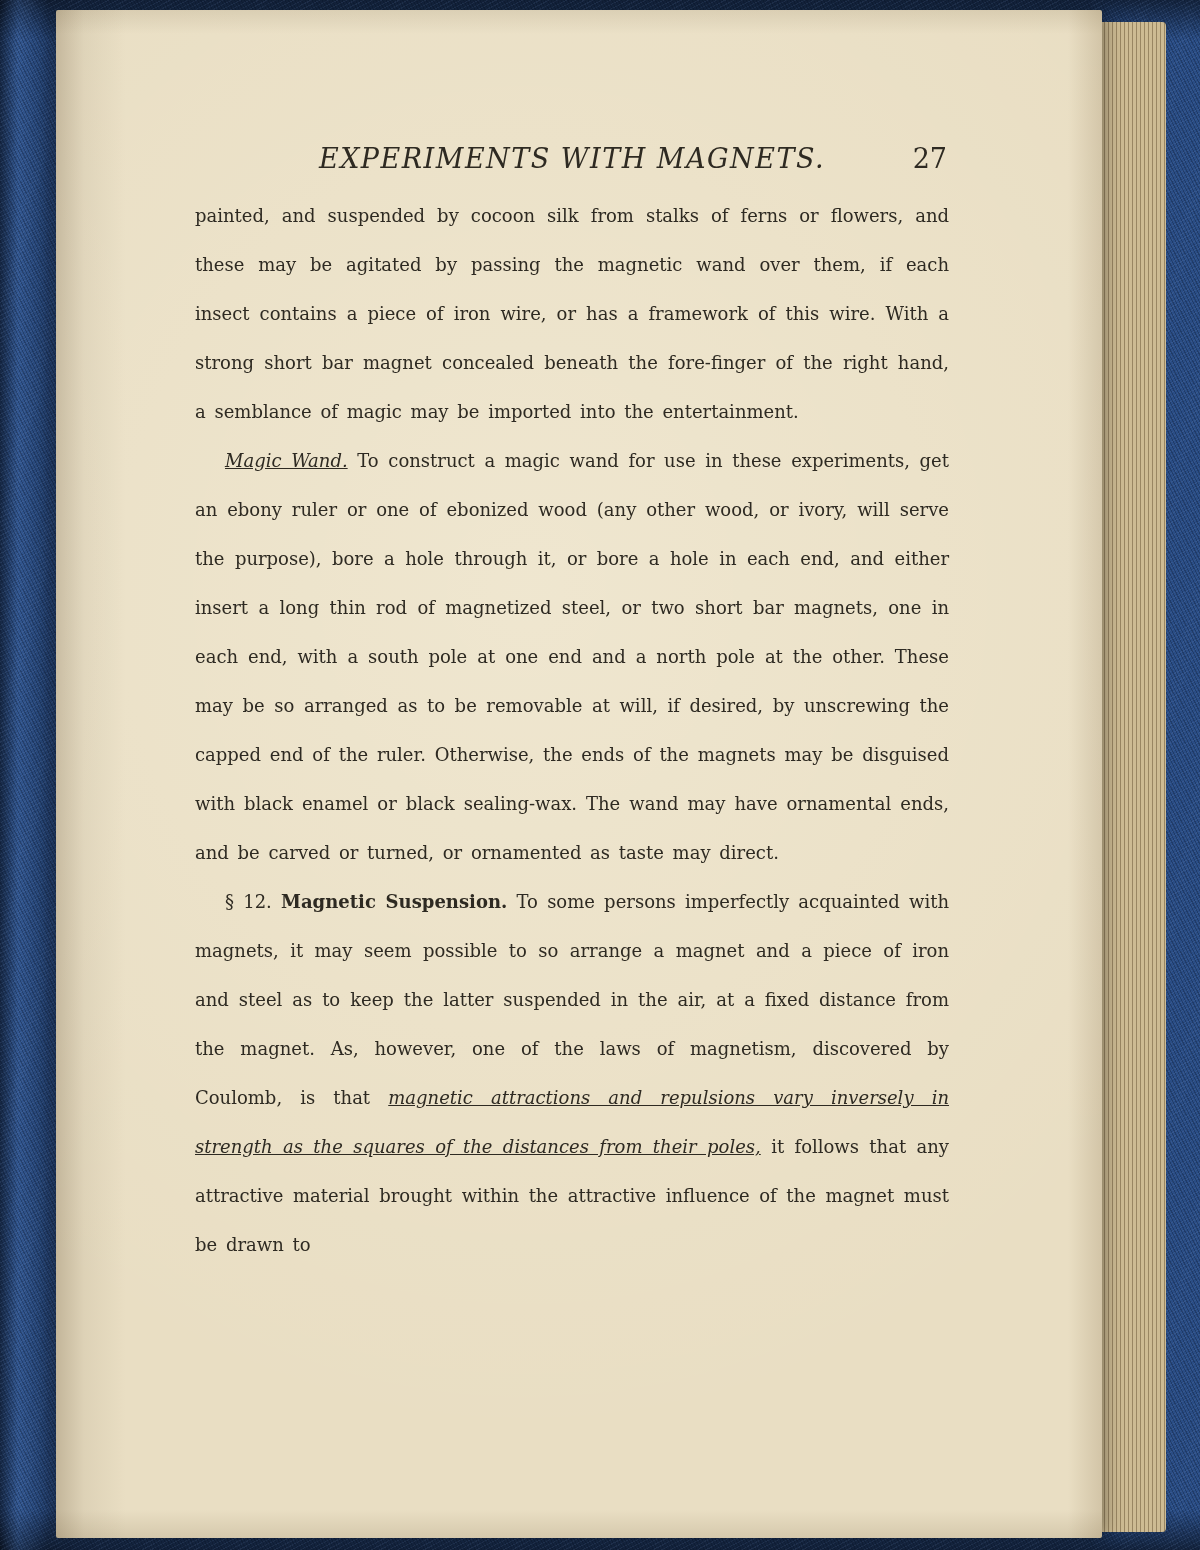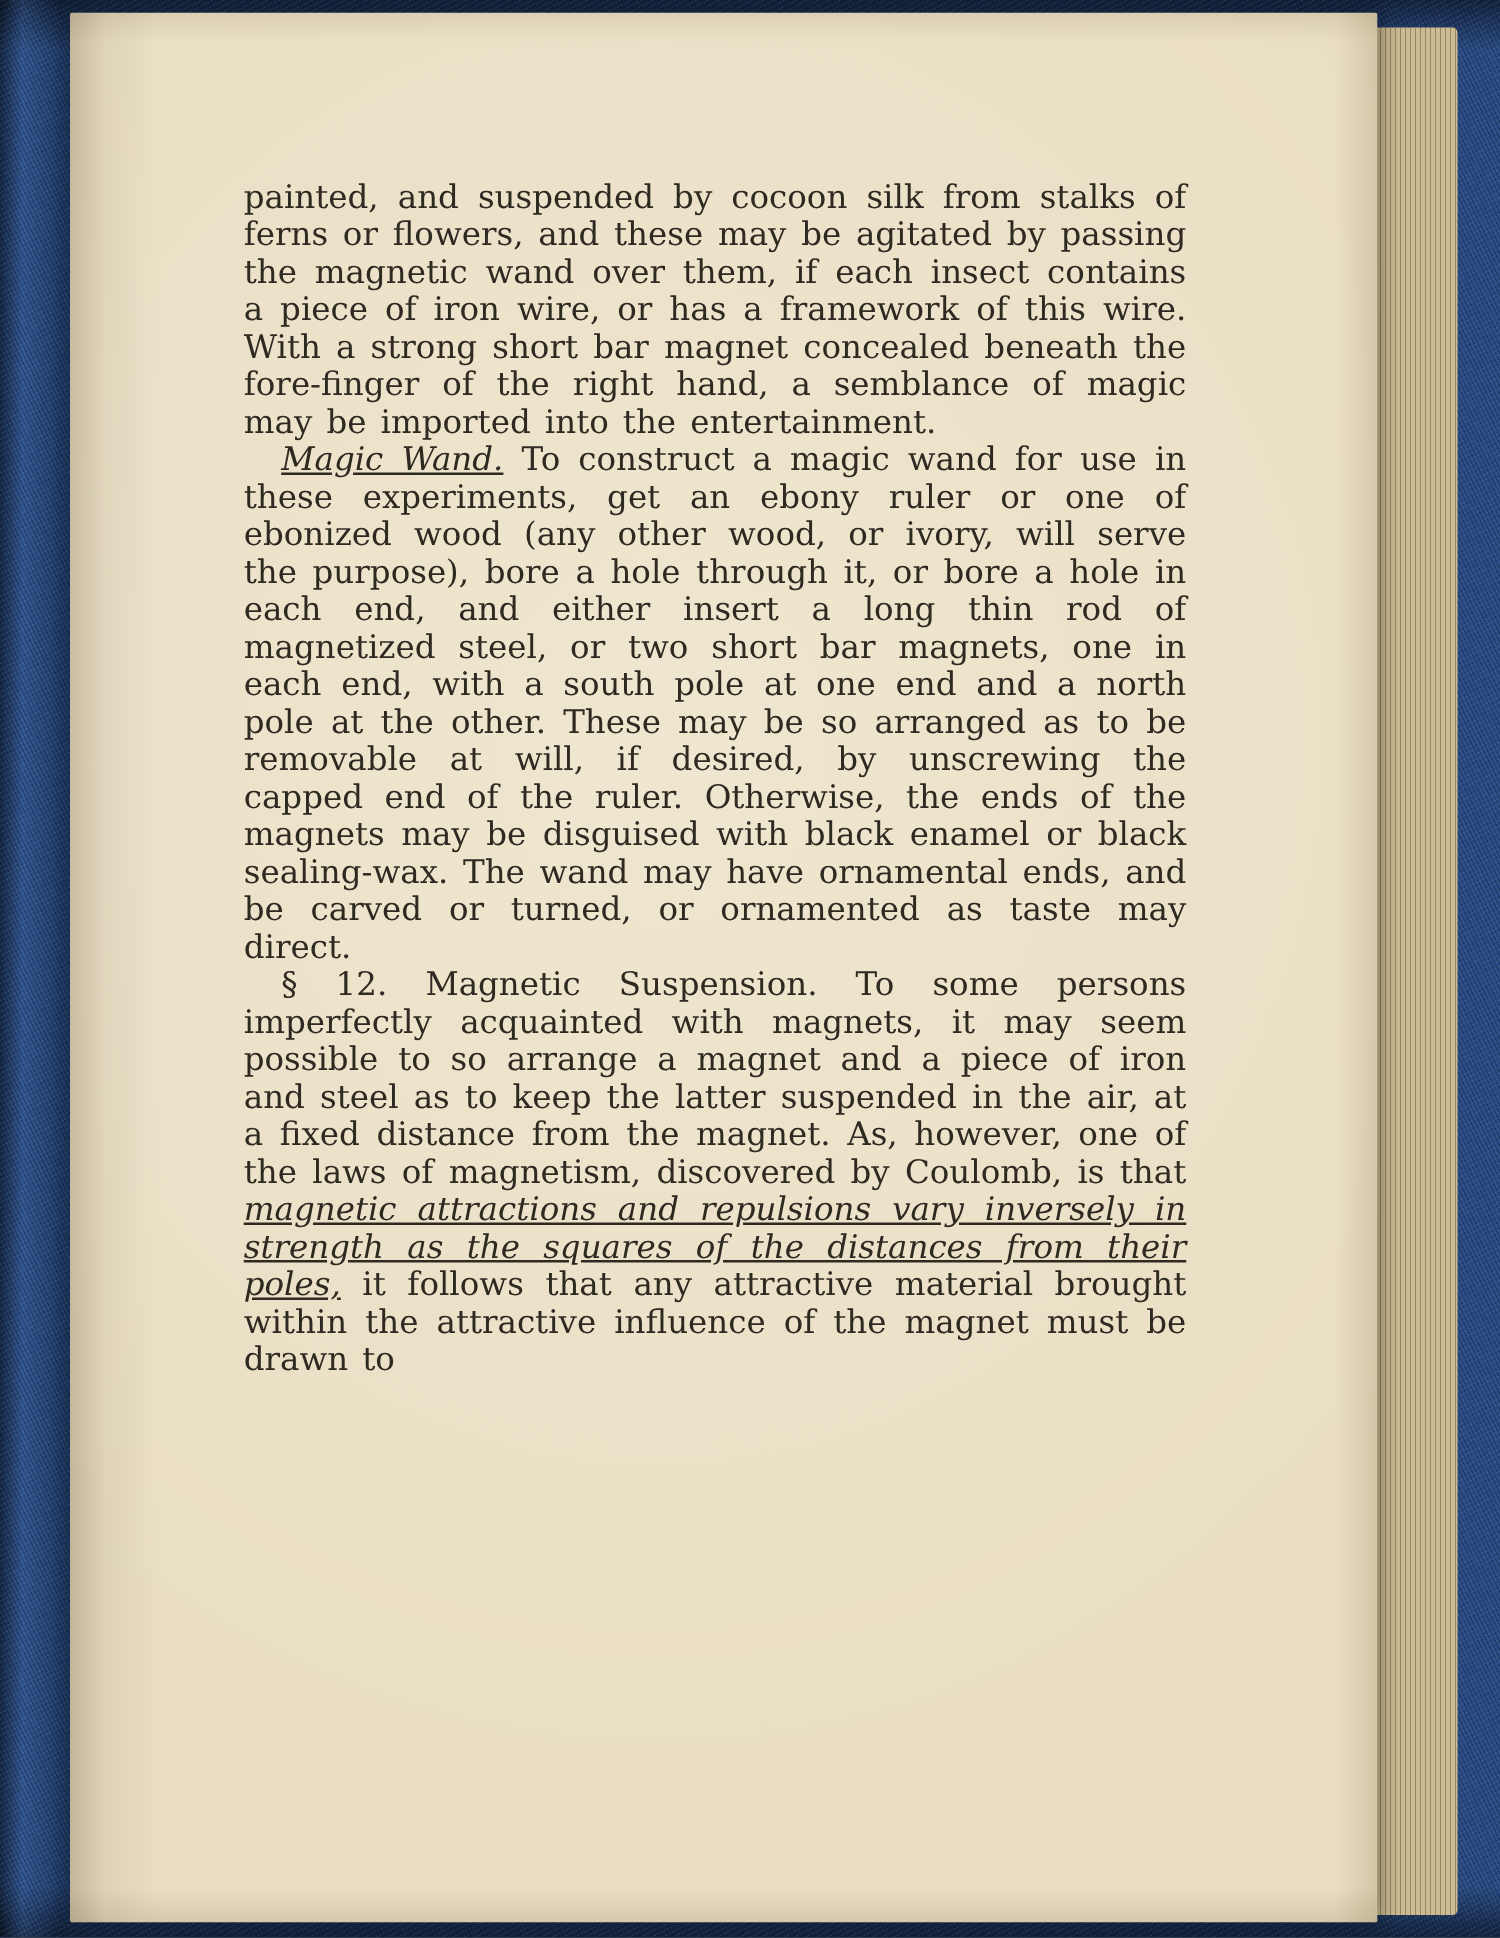--- a/index.html
+++ b/index.html
@@ -56,41 +56,45 @@
     position:relative; text-align:center;
     font-style:italic; font-size:27px; letter-spacing:1.5px;
     margin:0 0 17px 0; white-space:nowrap;
   }
   .page-number {
     position:absolute; right:2px; top:0;
     font-style:normal; letter-spacing:0;
   }
   .para {
     margin:0; text-align:justify;
-    font-size:26px; line-height:30px;
+    font-size:18px; line-height:49px;
     text-indent:30px; word-spacing:3px;
   }
   .para.no-indent { text-indent:0; }
   .italic { font-style:italic;text-decoration:underline; }
-  .bold   { font-weight:normal; }
+  .bold   { font-weight:bold; }
 </style>
 </head>
 <body>
 
 <div class="scene">
 
   <div class="cover"></div>
 
   <div class="page-stack">
     <div class="page-stack-lines"></div>
   </div>
 
   <div class="page">
     <div class="text-column">
 
+      <header class="page-header">
+        <span class="running-title">EXPERIMENTS WITH MAGNETS.</span>
+        <span class="page-number">27</span>
+      </header>
 
       <p class="para no-indent"><span>painted, and suspended by cocoon silk from stalks of ferns or flowers, and these may be agitated by passing the magnetic wand over them, if each insect contains a piece of iron wire, or has a framework of this wire. With a strong short bar magnet concealed beneath the fore-finger of the right hand, a semblance of magic may be imported into the entertainment.</span></p>
 
       <p class="para"><span class="italic">Magic Wand.</span><span> To construct a magic wand for use in these experiments, get an ebony ruler or one of ebonized wood (any other wood, or ivory, will serve the purpose), bore a hole through it, or bore a hole in each end, and either insert a long thin rod of magnetized steel, or two short bar magnets, one in each end, with a south pole at one end and a north pole at the other. These may be so arranged as to be removable at will, if desired, by unscrewing the capped end of the ruler. Otherwise, the ends of the magnets may be disguised with black enamel or black sealing-wax. The wand may have ornamental ends, and be carved or turned, or ornamented as taste may direct.</span></p>
 
       <p class="para"><span>§ 12. </span><span class="bold">Magnetic Suspension.</span><span> To some persons imperfectly acquainted with magnets, it may seem possible to so arrange a magnet and a piece of iron and steel as to keep the latter suspended in the air, at a fixed distance from the magnet. As, however, one of the laws of magnetism, discovered by Coulomb, is that </span><span class="italic">magnetic attractions and repulsions vary inversely in strength as the squares of the distances from their poles,</span><span> it follows that any attractive material brought within the attractive influence of the magnet must be drawn to</span></p>
 
     </div>
   </div>
 

